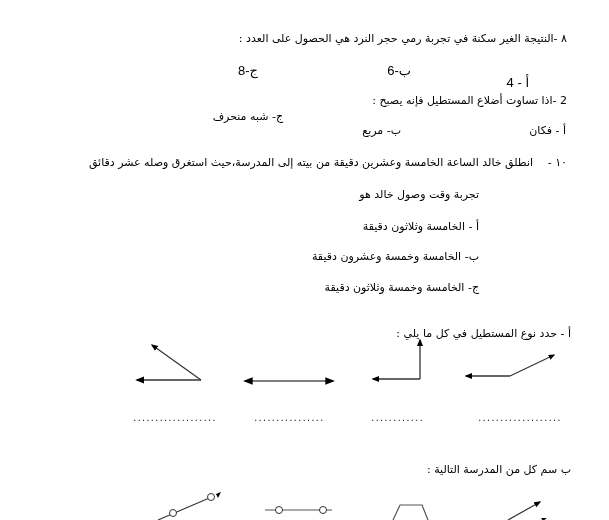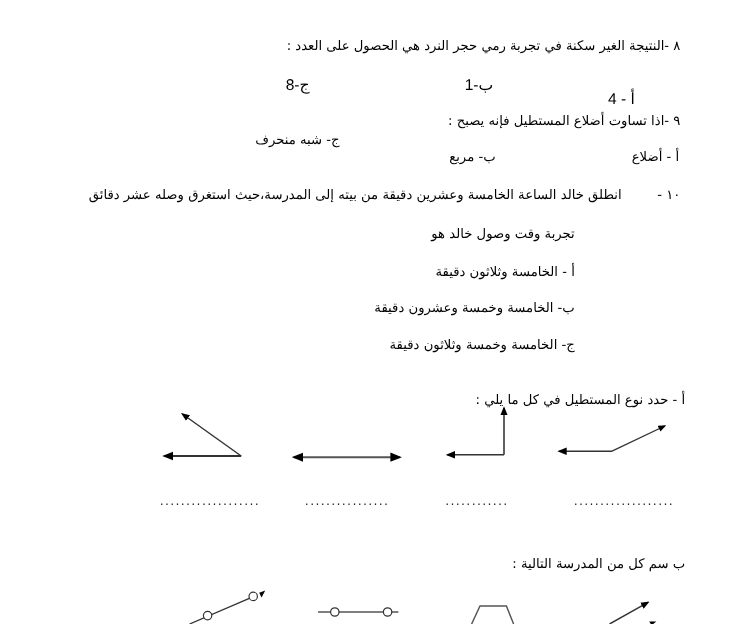--- a/index.html
+++ b/index.html
@@ -11,30 +11,30 @@
     .r { text-align: right; }
     .num { font-family: "Liberation Sans", sans-serif; font-size: 13px; direction: rtl; }
     .dots { position: absolute; font-family: "Liberation Mono", monospace; font-size: 9px; letter-spacing: -1px; color: #222; white-space: nowrap; }
     svg { position: absolute; left: 0; top: 0; }
   </style>
 </head>
 <body>
 
 <div class="t r" style="right:42px; top:32px;margin-left:20px;">٨ -النتيجة الغير سكنة في تجربة رمي حجر النرد هي الحصول على العدد :</div>
 <div class="t num" style="right:80px; top:76px;">أ - 4</div>
-<div class="t num" style="right:198px; top:64px;">ب-1</div>
+<div class="t num" style="right:198px; top:64px;">ب-6</div>
 <div class="t num" style="right:351px; top:64px;">ج-8</div>
 
-<div class="t r" style="right:42px; top:94px;">٩ -اذا تساوت أضلاع المستطيل فإنه يصبح :</div>
-<div class="t" style="right:43px; top:124px;">أ - أضلاع</div>
-<div class="t" style="right:196px; top:124px;">ب- مربع</div>
+<div class="t r" style="right:42px; top:94px;">2 -اذا تساوت أضلاع المستطيل فإنه يصبح :</div>
+<div class="t" style="right:43px; top:124px;">أ - فكان</div>
+<div class="t" style="right:208px; top:124px;">ب- مربع</div>
 <div class="t" style="right:326px; top:110px;">ج- شبه منحرف</div>
 
 <div class="t" style="right:42px; top:156px;">١٠ -</div>
-<div class="t" style="right:91px; top:156px;text-align:right;">انطلق خالد الساعة الخامسة وعشرين دقيقة من بيته إلى المدرسة،حيث استغرق وصله عشر دقائق</div>
+<div class="t" style="right:76px; top:156px;text-align:right;">انطلق خالد الساعة الخامسة وعشرين دقيقة من بيته إلى المدرسة،حيث استغرق وصله عشر دقائق</div>
 <div class="t" style="right:130px; top:188px;">تجربة وقت وصول خالد هو</div>
 <div class="t" style="right:130px; top:220px;text-align:right;">أ - الخامسة وثلاثون دقيقة</div>
 <div class="t" style="right:130px; top:250px;">ب- الخامسة وخمسة وعشرون دقيقة</div>
 <div class="t" style="right:130px; top:281px;">ج- الخامسة وخمسة وثلاثون دقيقة</div>
 
 <div class="t" style="right:38px; top:327px;">أ - حدد نوع المستطيل في كل ما يلي :</div>
 
 <svg width="609" height="520" viewBox="0 0 609 520">
   <defs>
     <marker id="ah" viewBox="0 0 10 10" refX="8" refY="5" markerWidth="6" markerHeight="6" orient="auto-start-reverse">

